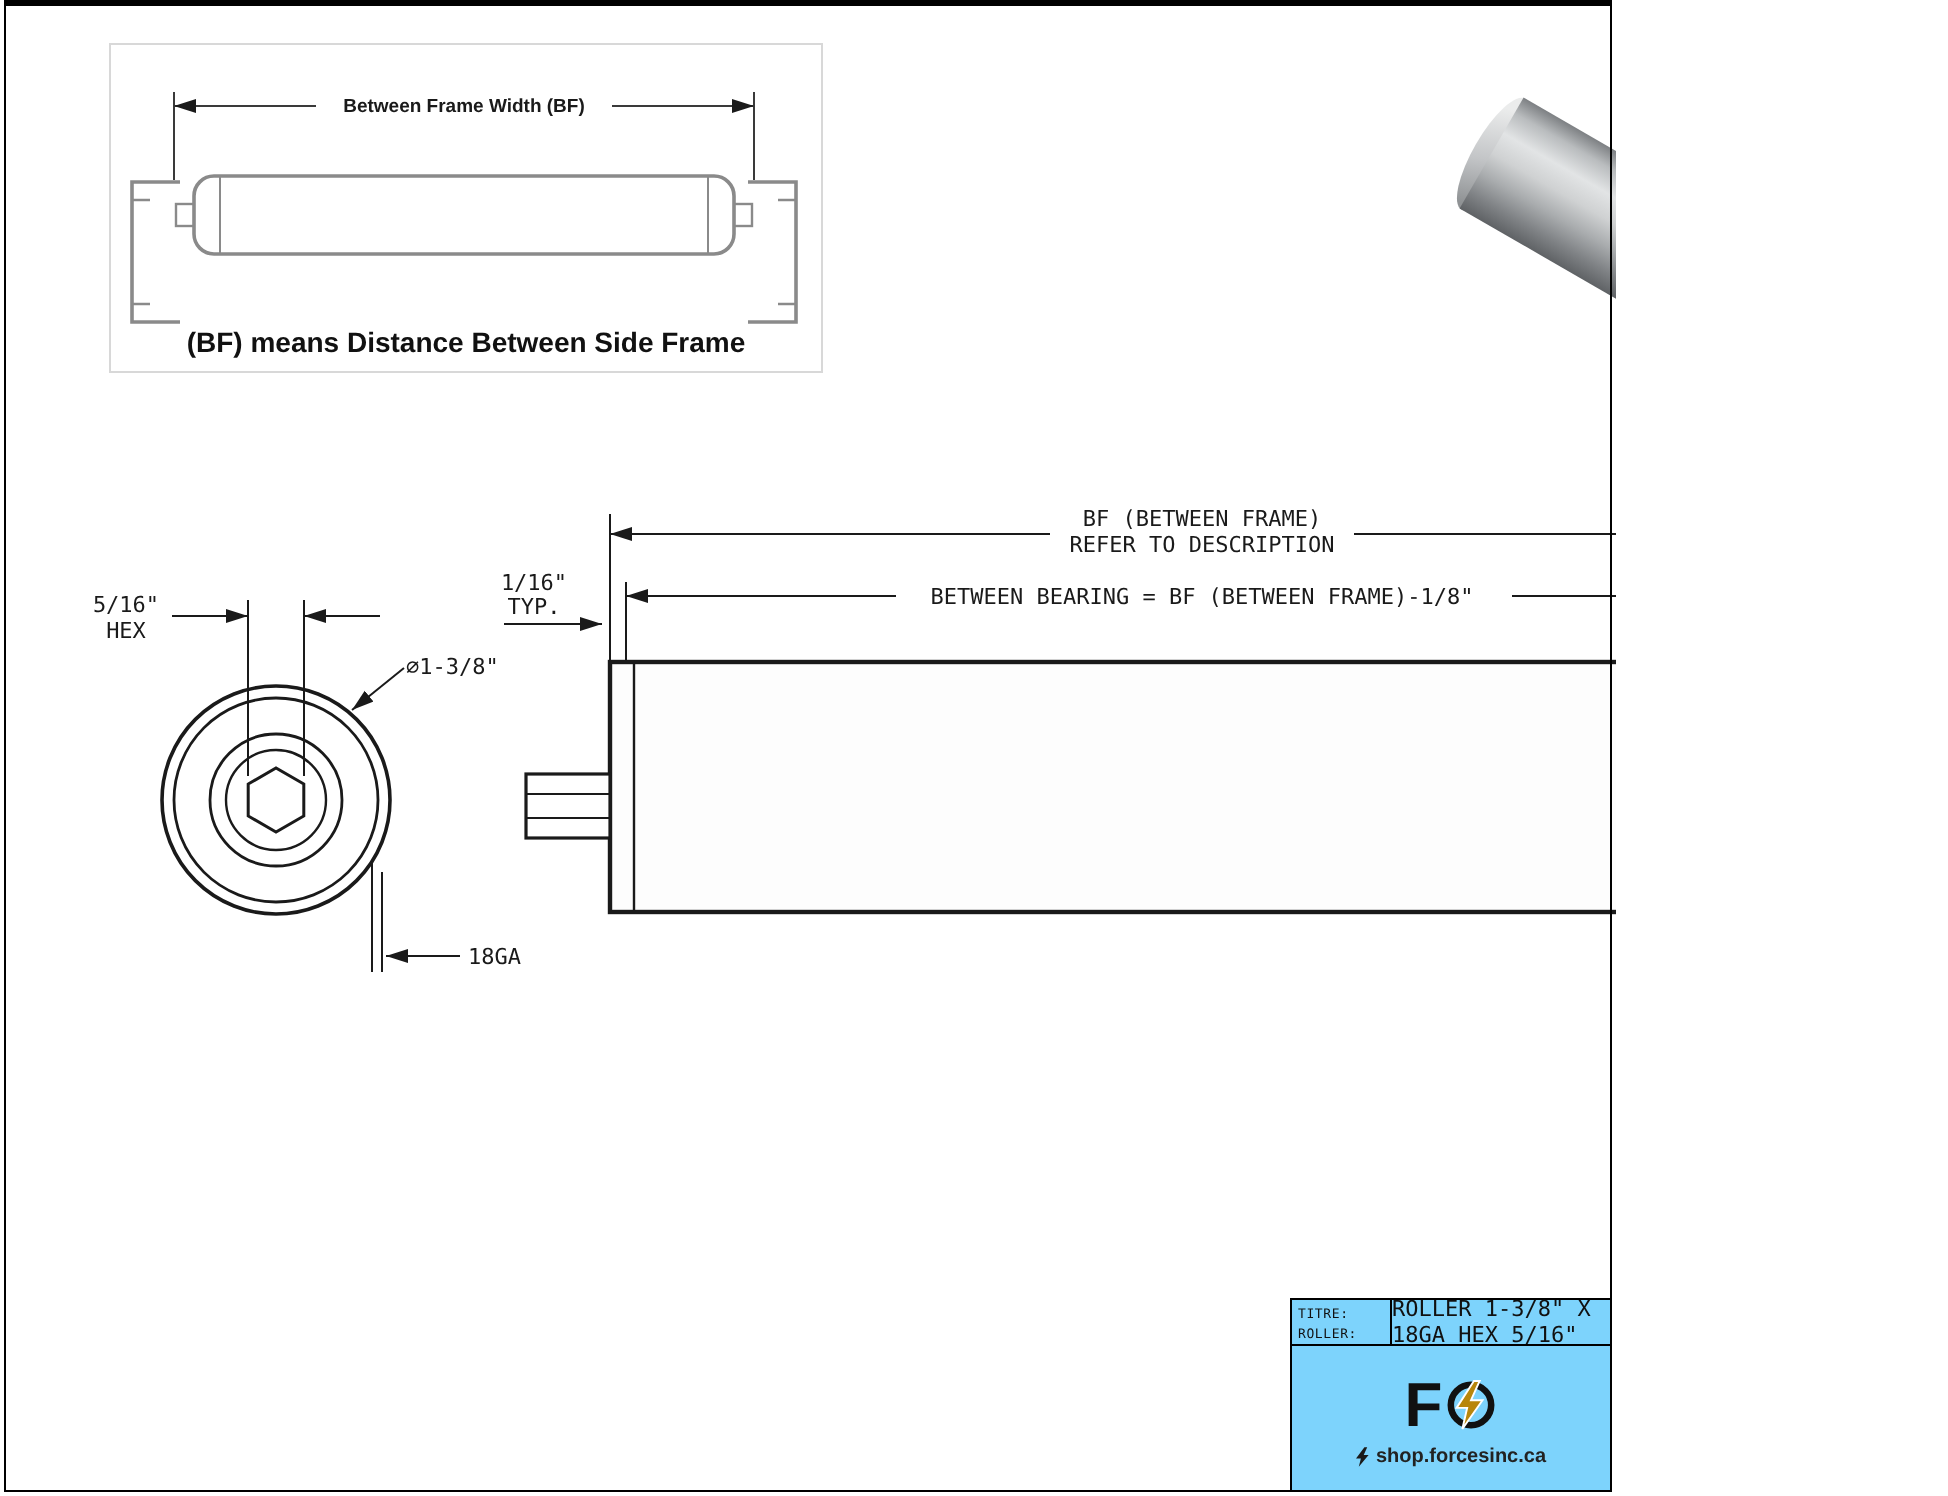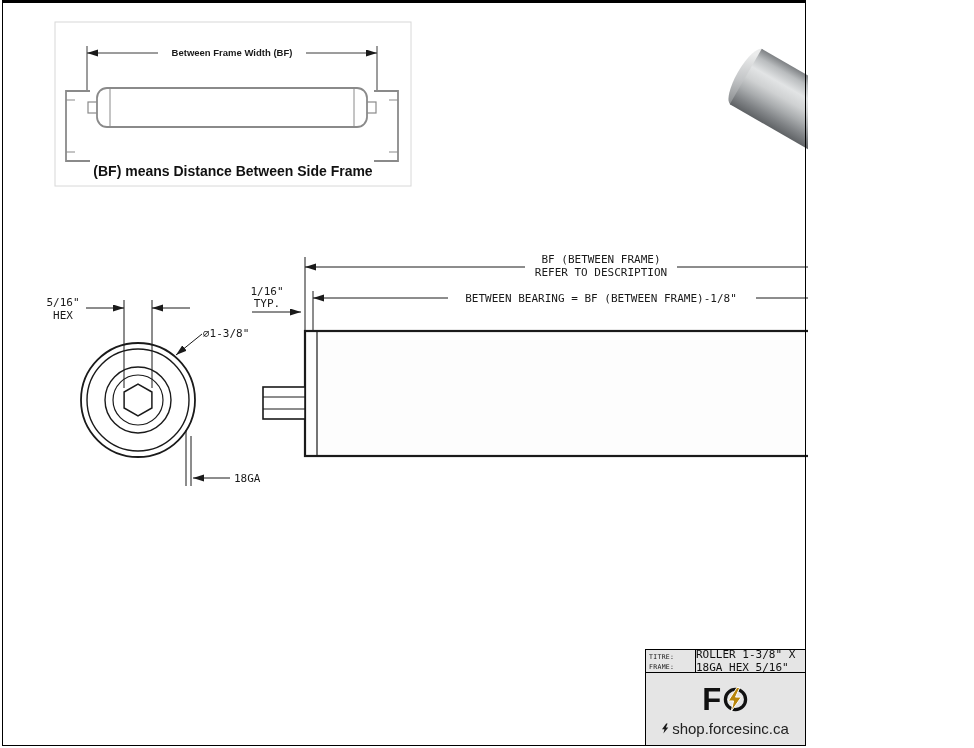--- a/index.html
+++ b/index.html
@@ -27,34 +27,34 @@
     background:linear-gradient(160deg,#ebecec 15%,#c3c5c7 55%,#8f9294 90%); }
   .capR { position:absolute; left:164px; top:0; width:19px; height:64px; border-radius:50%;
     background:linear-gradient(180deg,#8a8d90,#c7c9cb 30%,#b9bbbd 55%,#6e7174 100%); }
   .shaft { position:absolute; left:181px; top:24px; width:23px; height:16px;
     background:linear-gradient(180deg,#909396,#dcdedf 40%,#7e8184 100%); }
   .tip { position:absolute; left:203px; top:26.5px; width:13px; height:11px;
     background:linear-gradient(180deg,#85888b,#c9cbcd 45%,#6f7275 100%); }
 
   
   .titleblock { position:absolute; left:645px; top:649px; right:3px; bottom:3px;
-    border-left:1.6px solid #000; border-top:1.6px solid #000; background:#e5e5e5; box-sizing:border-box; }
+    border-left:1.6px solid #000; border-top:1.6px solid #000; background:#7dd3fc; box-sizing:border-box; }
   .tb-row1 { display:flex; height:23px; border-bottom:1.4px solid #000; box-sizing:border-box; }
   .tb-labels { width:50px; border-right:1px solid #000; box-sizing:border-box;
     font-family:"DejaVu Sans Mono", monospace; font-size:6.5px; line-height:1.55;
     padding:2px 0 0 3px; letter-spacing:0.3px; color:#111; }
   .tb-title { flex:1; display:flex; align-items:center; justify-content:center;
     font-family:"DejaVu Sans Mono", monospace; font-size:11px; color:#111; }
   .tb-row2 { height:calc(100% - 23px); display:flex; flex-direction:column;
     align-items:center; justify-content:center; gap:2px; }
   .logo { display:flex; align-items:center; color:#111;
     font-family:"Liberation Sans", sans-serif; font-weight:900; font-size:31px; letter-spacing:0.5px; }
   .bolt-o { display:inline-flex; width:25px; height:25px; margin:0 1px; }
   .website { display:flex; align-items:center; gap:3px; color:#222;
-    font-family:"Liberation Sans", sans-serif; font-weight:normal; font-size:15px; }
+    font-family:"Liberation Sans", sans-serif; font-weight:bold; font-size:10px; }
 </style>
 </head>
 <body>
 
 <div class="sheet">
 
   <svg class="draw" viewBox="0 0 974 748">
     <defs>
       <marker id="ah" markerWidth="12" markerHeight="8" refX="11" refY="3.5" orient="auto-start-reverse" markerUnits="userSpaceOnUse">
         <path d="M0,0 L11,3.5 L0,7 Z" fill="#1a1a1a"></path>
@@ -143,21 +143,21 @@
       <div class="capR"></div>
       <div class="shaft"></div>
       <div class="tip"></div>
     </div>
   </div>
 
   <div class="titleblock">
     <div class="tb-row1">
       <div class="tb-labels">
         <div>TITRE:</div>
-        <div>FRAME:</div>
+        <div>ROLLER:</div>
       </div>
       <div class="tb-title">ROLLER 1-3/8" X 18GA HEX 5/16"</div>
     </div>
     <div class="tb-row2">
       <div class="logo">
         <span>F</span>
         <span class="bolt-o">
           <svg viewBox="0 0 26 26" width="25" height="25">
             <circle cx="13" cy="13" r="10.5" fill="none" stroke="#111" stroke-width="3.4"></circle>
             <polygon points="14.5,0.5 5.5,14.5 11,14.5 8.5,25.5 19,10.5 13,10.5 17.5,0.5" fill="#b8860b" stroke="#fff" stroke-width="1"></polygon>

